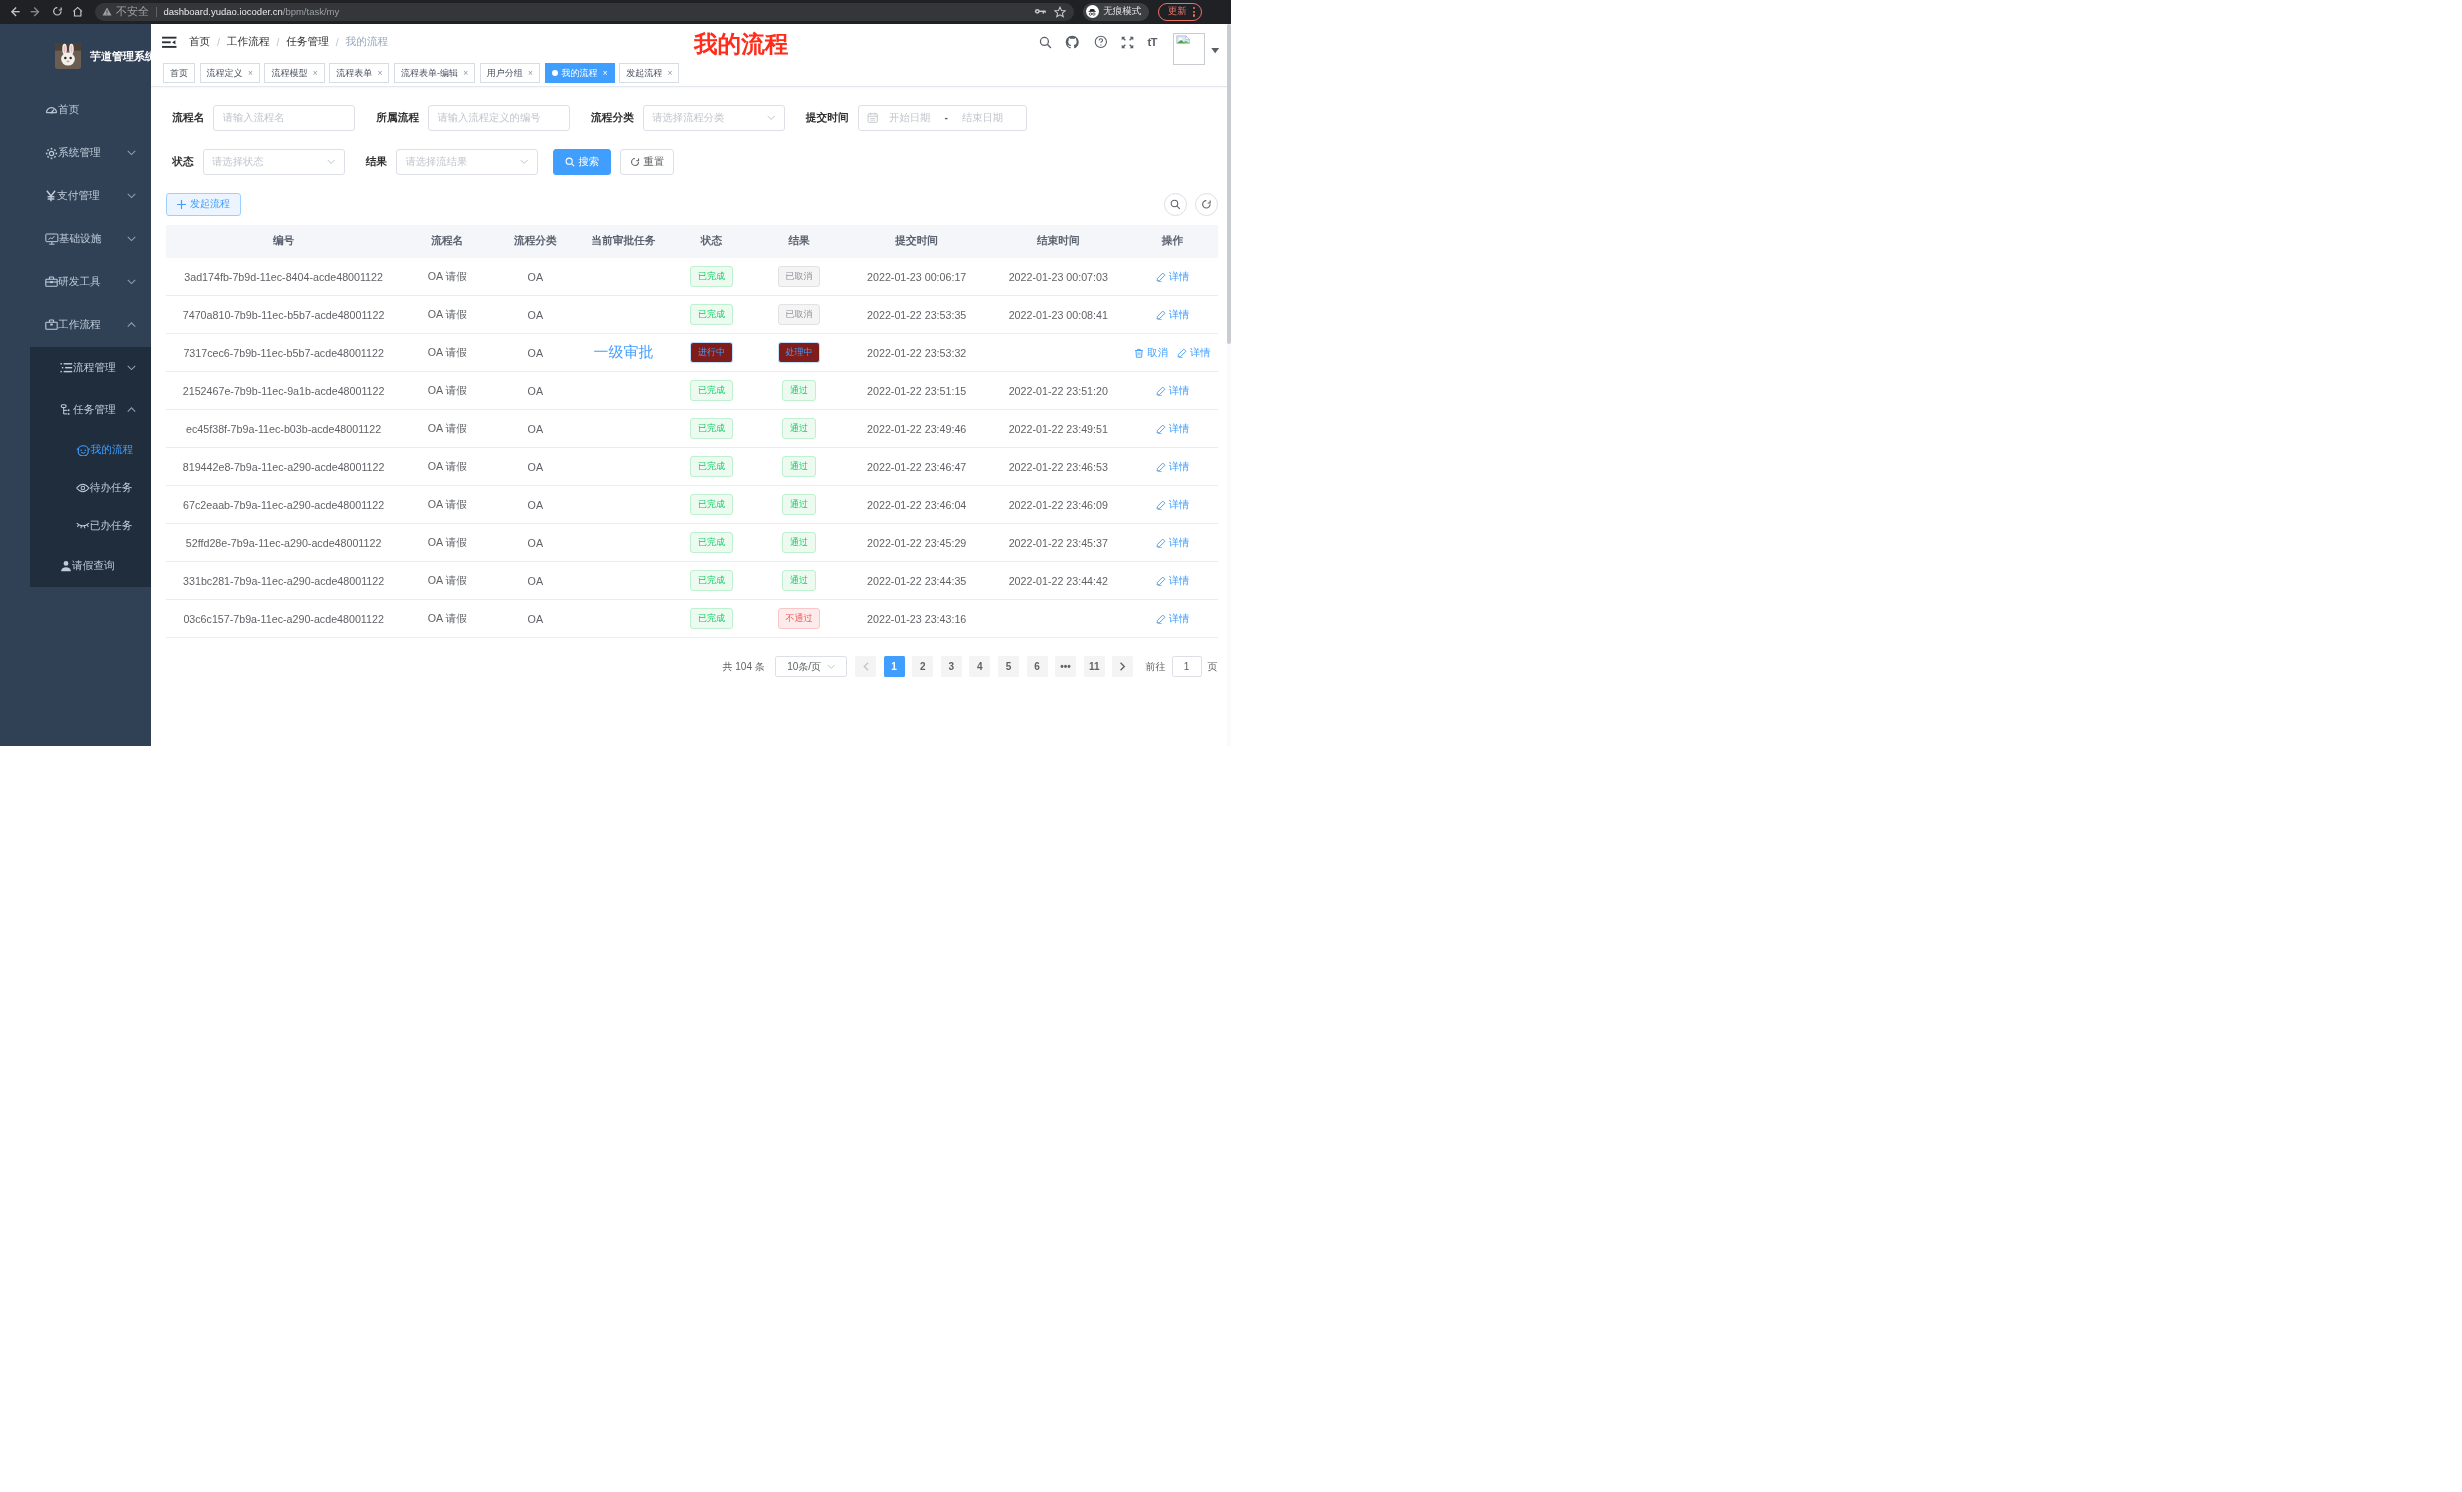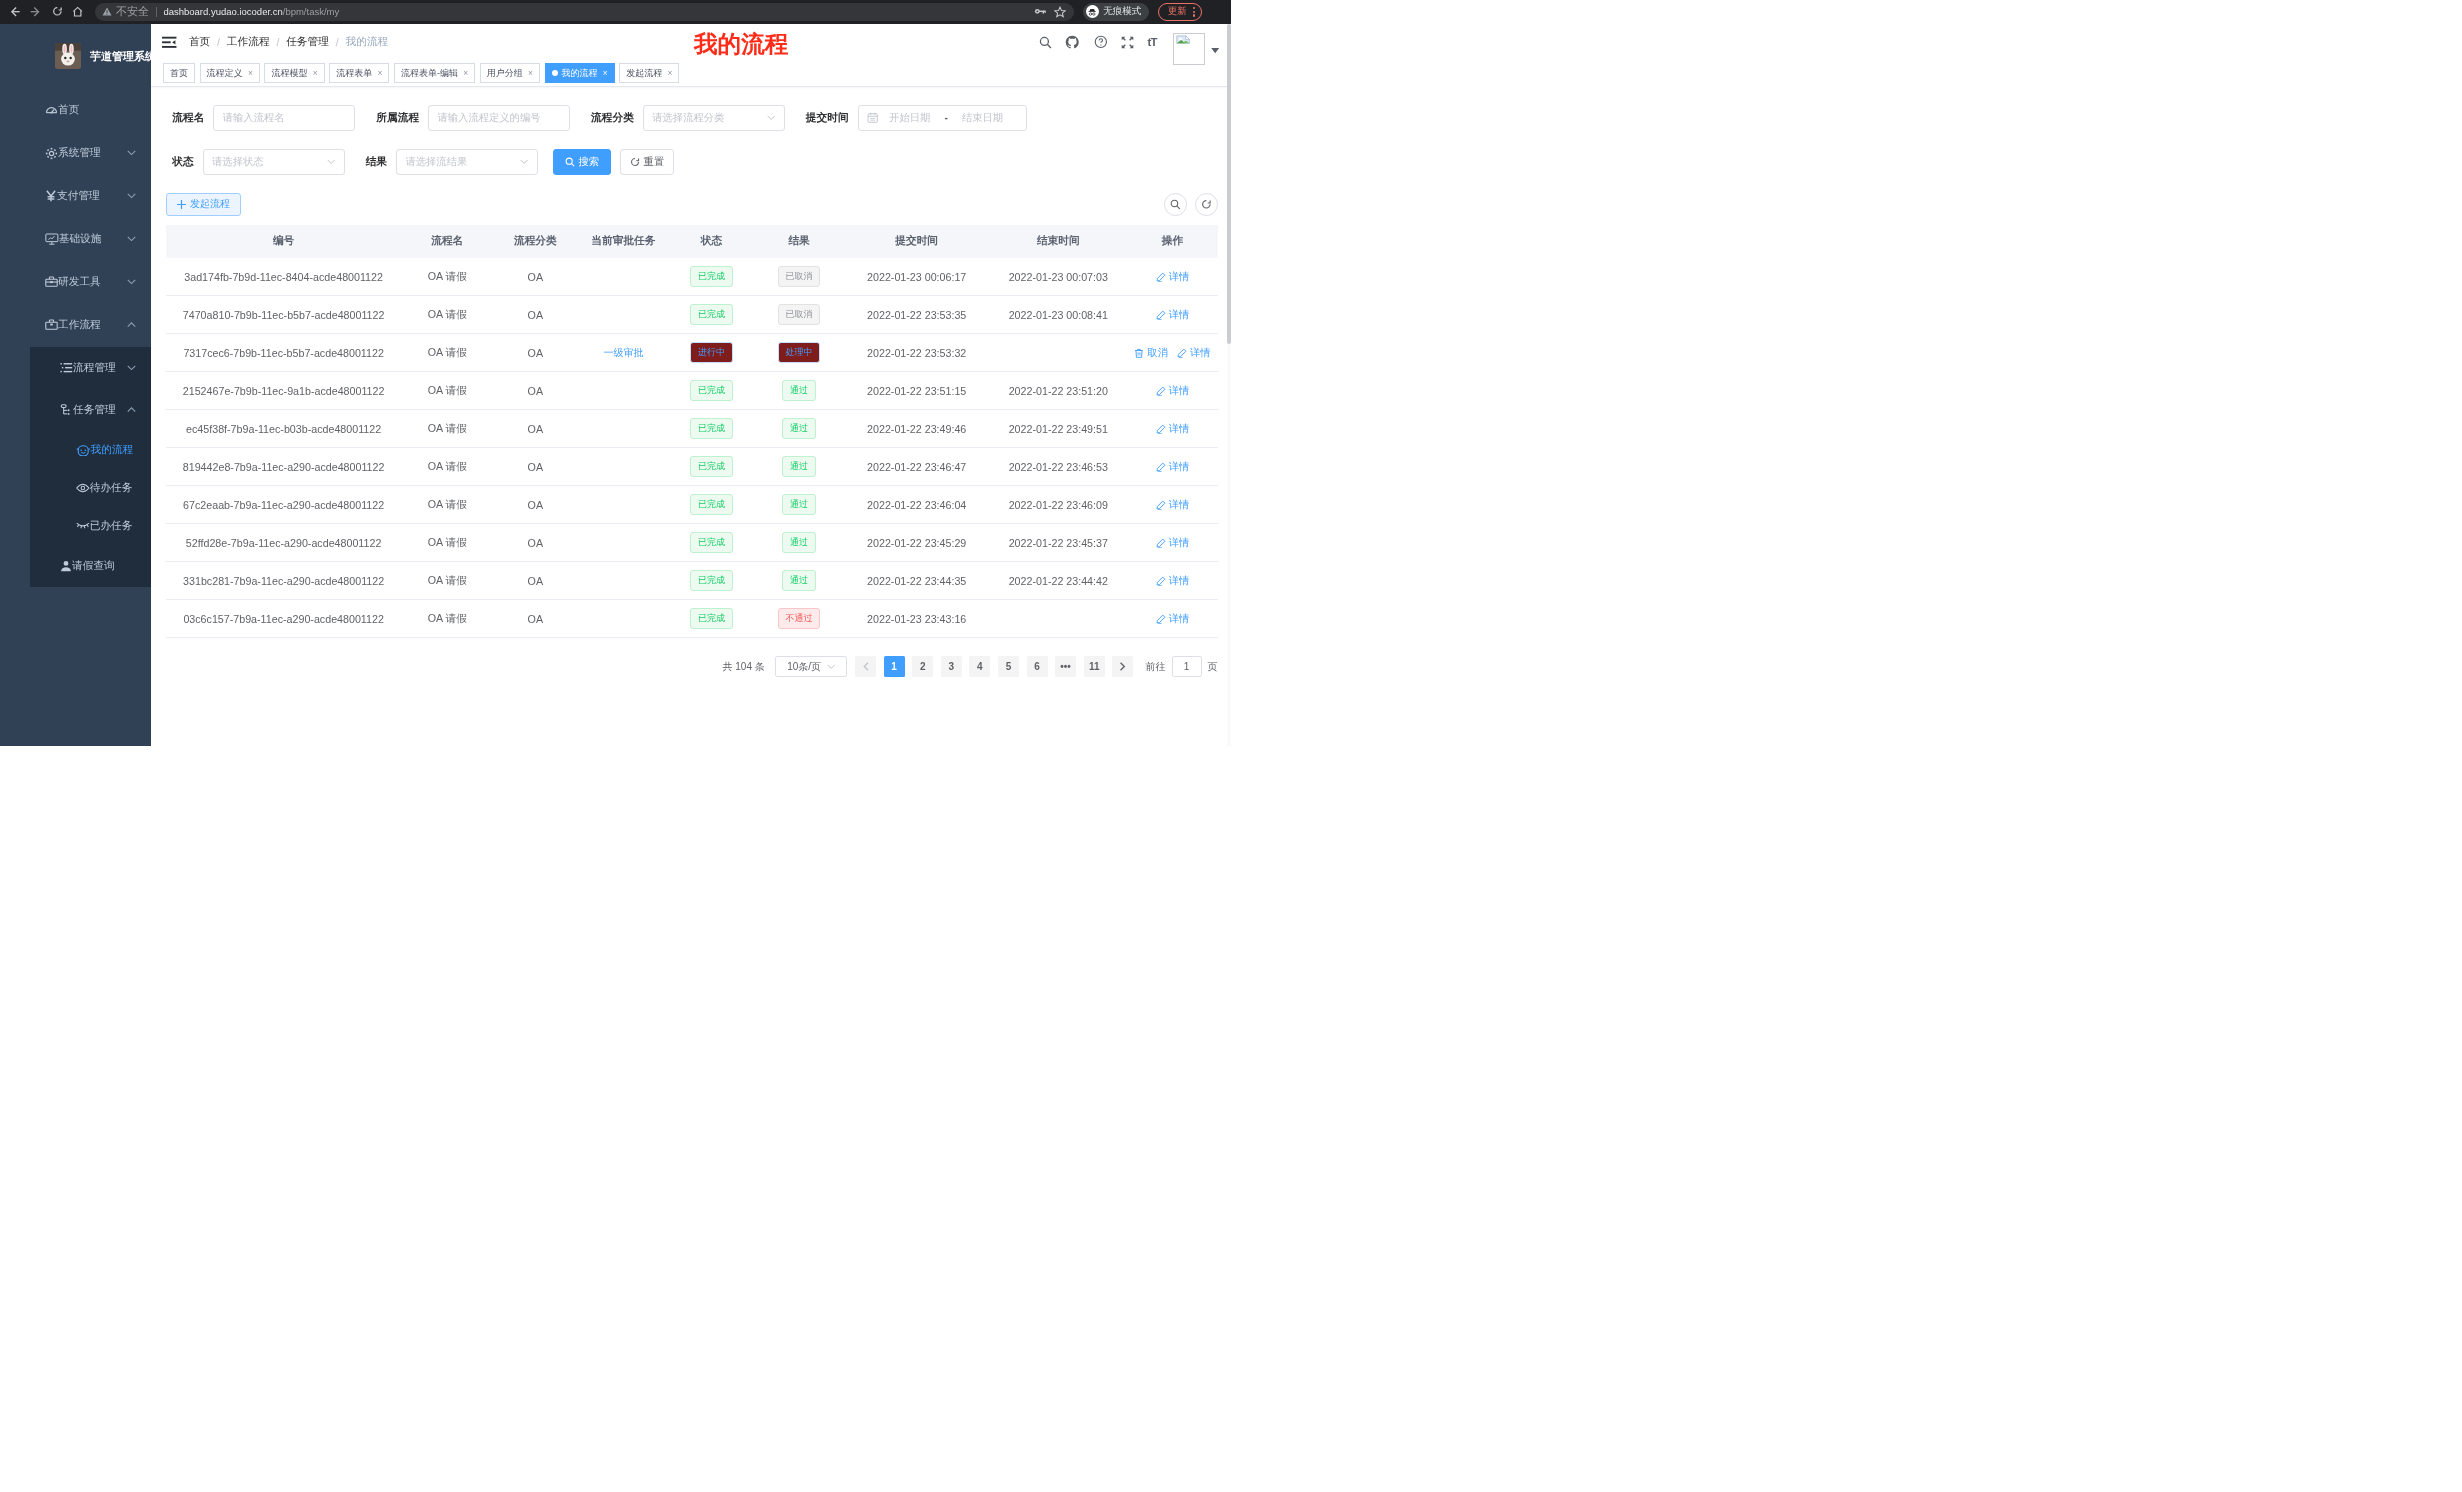--- a/index.html
+++ b/index.html
@@ -649,21 +649,21 @@
                       <path d="M3 13.5 H8" stroke-width="1.1"></path>
                     </svg>
                   </span>
                   <span>详情</span>
                 </span></td>
             </tr>
             <tr>
               <td>7317cec6-7b9b-11ec-b5b7-acde48001122</td>
               <td>OA 请假</td>
               <td>OA</td>
-              <td><span class="tlink" style="font-size: 10px;">一级审批</span></td>
+              <td><span class="tlink" style="font-size: 15px;">一级审批</span></td>
               <td><span class="badge primary">进行中</span></td>
               <td><span class="badge primary">处理中</span></td>
               <td>2022-01-22 23:53:32</td>
               <td></td>
               <td><span class="tlink">
                   <span style="display: inline-flex;">
                     <svg width="10" height="10" viewBox="0 0 14 14" fill="none" stroke="currentColor" stroke-width="1.3">
                       <path d="M1.5 3.5 H12.5"></path>
                       <path d="M5 3.5 V2 h4 v1.5"></path>
                       <path d="M2.8 3.5 L3.4 13 h7.2 l.6-9.5"></path>

